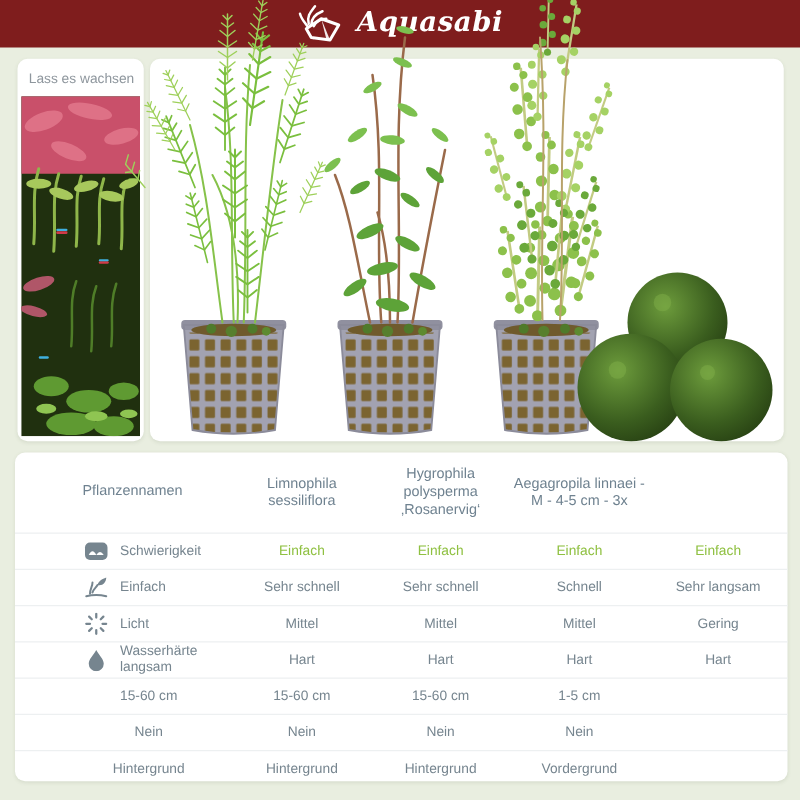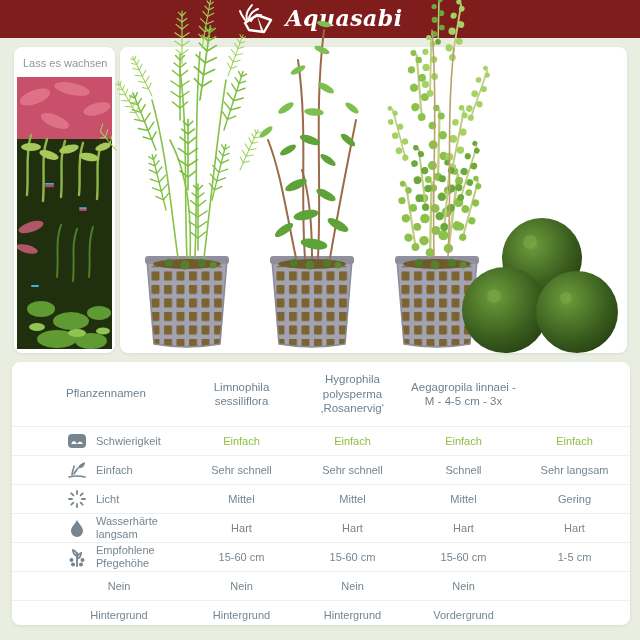--- a/index.html
+++ b/index.html
@@ -340,34 +340,20 @@
         </span>
         <span>Wasserhärte langsam</span>
       </div>
       <div class="tval">Hart</div>
       <div class="tval">Hart</div>
       <div class="tval">Hart</div>
       <div class="tval">Hart</div>
     </div>
 
     <div class="trow">
-      <div class="tlabel">
-        <span class="icn">
-          <svg width="18" height="20" viewBox="0 0 18 20">
-            <g fill="#76858f">
-              <path d="M9 19 L9 6 M9 9 C6 8 5 6 5 3 C8 4 9 6 9 9 M9 12 C12 11 13 9 13 6 C10 7 9 9 9 12" stroke="#76858f" stroke-width="1.8" stroke-linecap="round" fill="none"></path>
-              <circle cx="3.5" cy="13" r="2"></circle>
-                <circle cx="14.5" cy="13" r="2"></circle>
-              <circle cx="5" cy="17.5" r="2"></circle>
-                <circle cx="13" cy="17.5" r="2"></circle>
-            </g>
-          </svg>
-        </span>
-        <span>Empfohlene Pfegehöhe</span>
-      </div>
       <div class="tval">15-60 cm</div>
       <div class="tval">15-60 cm</div>
       <div class="tval">15-60 cm</div>
       <div class="tval">1-5 cm</div>
     </div>
 
     <div class="trow">
       <div class="tval">Nein</div>
       <div class="tval">Nein</div>
       <div class="tval">Nein</div>

